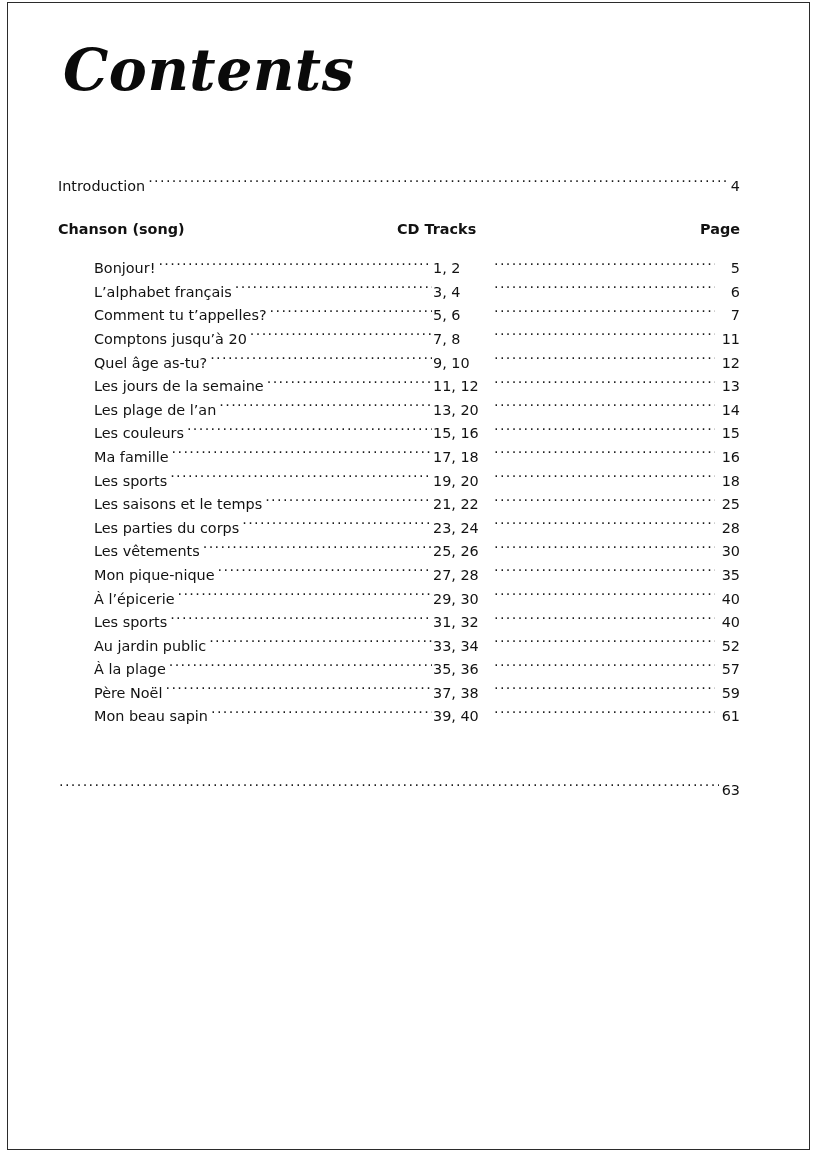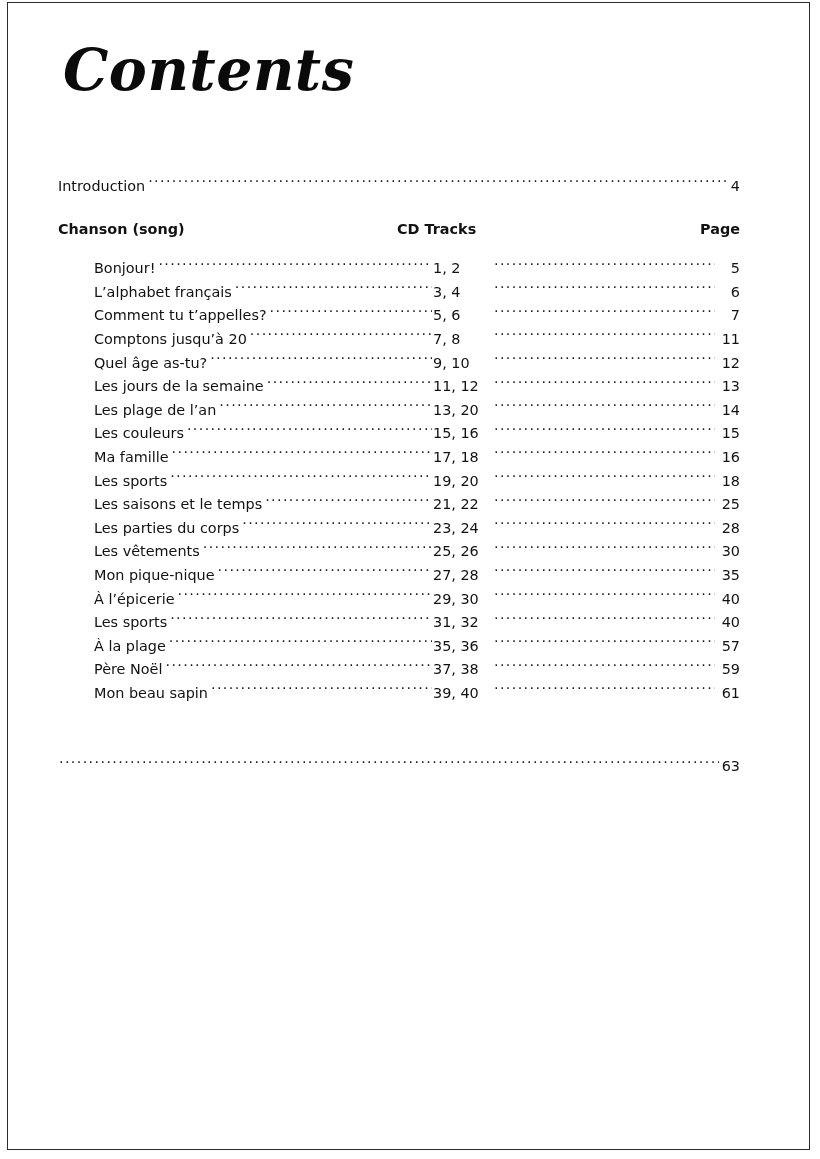--- a/index.html
+++ b/index.html
@@ -345,20 +345,31 @@
             <span class="leader leader-a"></span>
           </span>
           <span class="seg-right">
             <span class="tracks">31, 32</span>
             <span class="leader leader-b"></span>
             <span class="pagenum">40</span>
           </span>
         </div>
         <div class="row row-song">
           <span class="seg-left">
+            <span class="label">Au jardin public</span>
+            <span class="leader leader-a"></span>
+          </span>
+          <span class="seg-right">
+            <span class="tracks">33, 34</span>
+            <span class="leader leader-b"></span>
+            <span class="pagenum">52</span>
+          </span>
+        </div>
+        <div class="row row-song">
+          <span class="seg-left">
             <span class="label">À la plage</span>
             <span class="leader leader-a"></span>
           </span>
           <span class="seg-right">
             <span class="tracks">35, 36</span>
             <span class="leader leader-b"></span>
             <span class="pagenum">57</span>
           </span>
         </div>
         <div class="row row-song">

